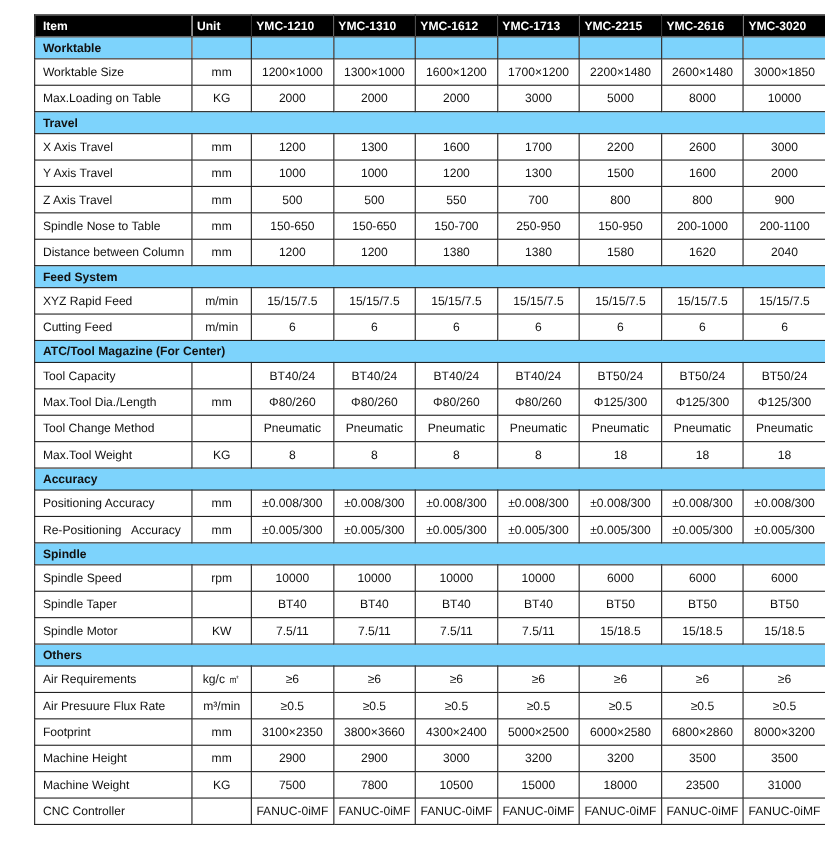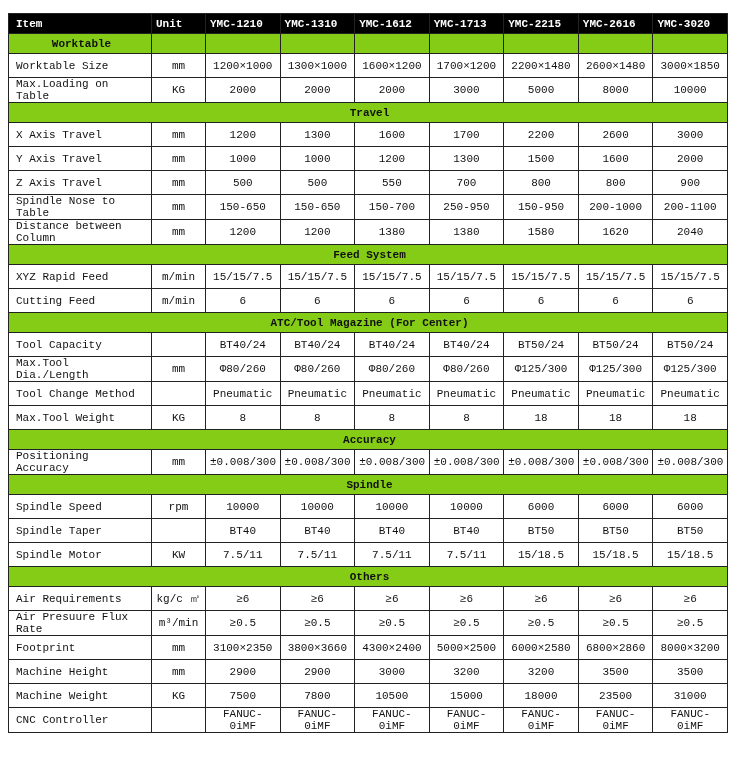--- a/index.html
+++ b/index.html
@@ -5,24 +5,23 @@
   html, body {
     margin: 0;
     padding: 0;
     background: #ffffff;
     width: 750px;
     height: 770px;
     font-family: "Liberation Sans", sans-serif;
   }
   .table-wrap {
     position: absolute;
-    left: 8px;
+    left: 31px;
     top: 13px;
     width: 616px;
-    font-family: Liberation Mono, monospace;
   }
   table.spec {
     border-collapse: collapse;
     table-layout: fixed;
     width: 720px;
     font-size: 11px;
     color: #111111;
   }
   table.spec th, table.spec td {
     border: 1px solid #222222;
@@ -36,24 +35,24 @@
     font-weight: bold;
     height: 19px;
     text-align: left;
     font-size: 11px;
   }
   thead th.item-col {
     text-align: left;
     padding-left: 7px;
   }
   tr.section td {
-    background: #84cc16;
+    background: #7dd3fc;
     font-weight: bold;
     height: 19px;
-    text-align: center;
+    text-align: left;
   }
   tr.section td.item {
     padding-left: 7px;
   }
   tr.data td {
     background: #ffffff;
     height: 23px;
     text-align: center;
   }
   tr.data td.item {
@@ -263,20 +262,31 @@
           <td class="item">Positioning Accuracy</td>
           <td>mm</td>
           <td>±0.008/300</td>
           <td>±0.008/300</td>
           <td>±0.008/300</td>
           <td>±0.008/300</td>
           <td>±0.008/300</td>
           <td>±0.008/300</td>
           <td>±0.008/300</td>
         </tr>
+        <tr class="data">
+          <td class="item">Re-Positioning   Accuracy</td>
+          <td>mm</td>
+          <td>±0.005/300</td>
+          <td>±0.005/300</td>
+          <td>±0.005/300</td>
+          <td>±0.005/300</td>
+          <td>±0.005/300</td>
+          <td>±0.005/300</td>
+          <td>±0.005/300</td>
+        </tr>
         <tr class="section">
           <td class="item" colspan="9">Spindle</td>
         </tr>
         <tr class="data">
           <td class="item">Spindle Speed</td>
           <td>rpm</td>
           <td>10000</td>
           <td>10000</td>
           <td>10000</td>
           <td>10000</td>

